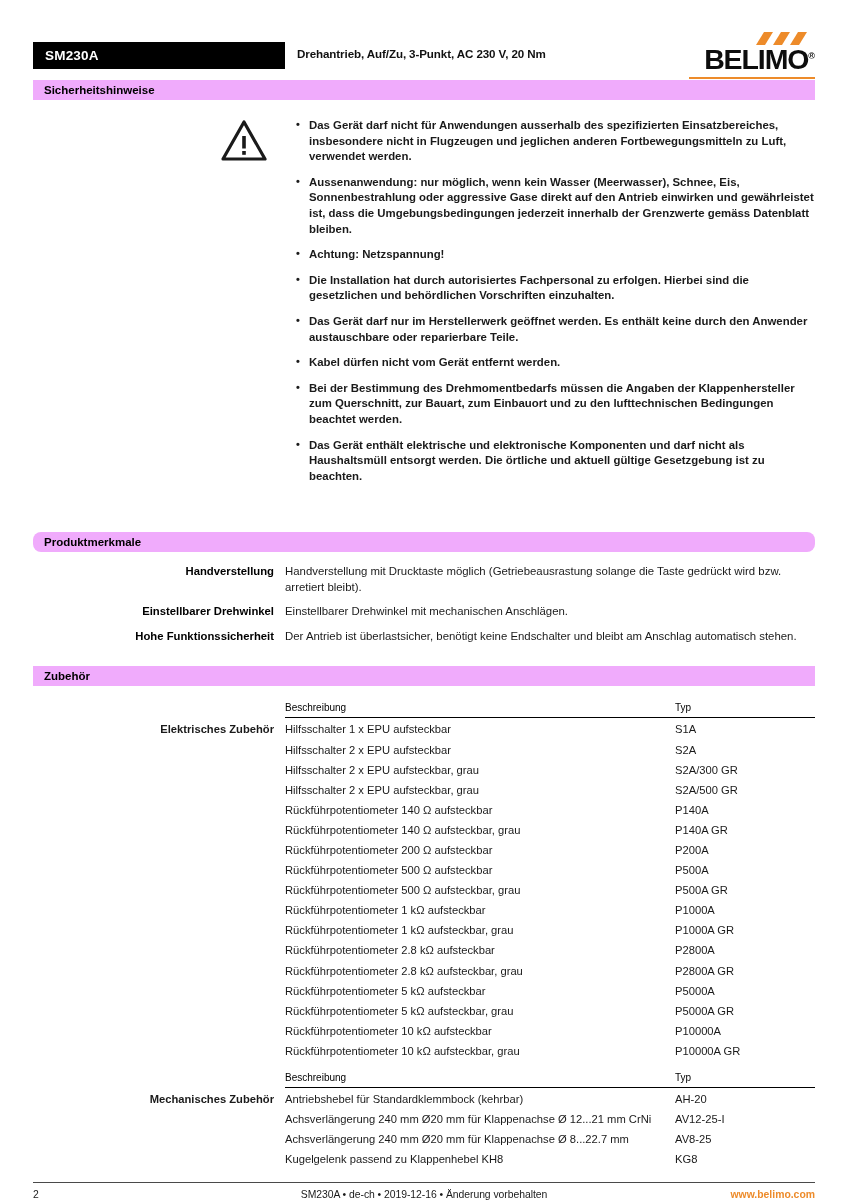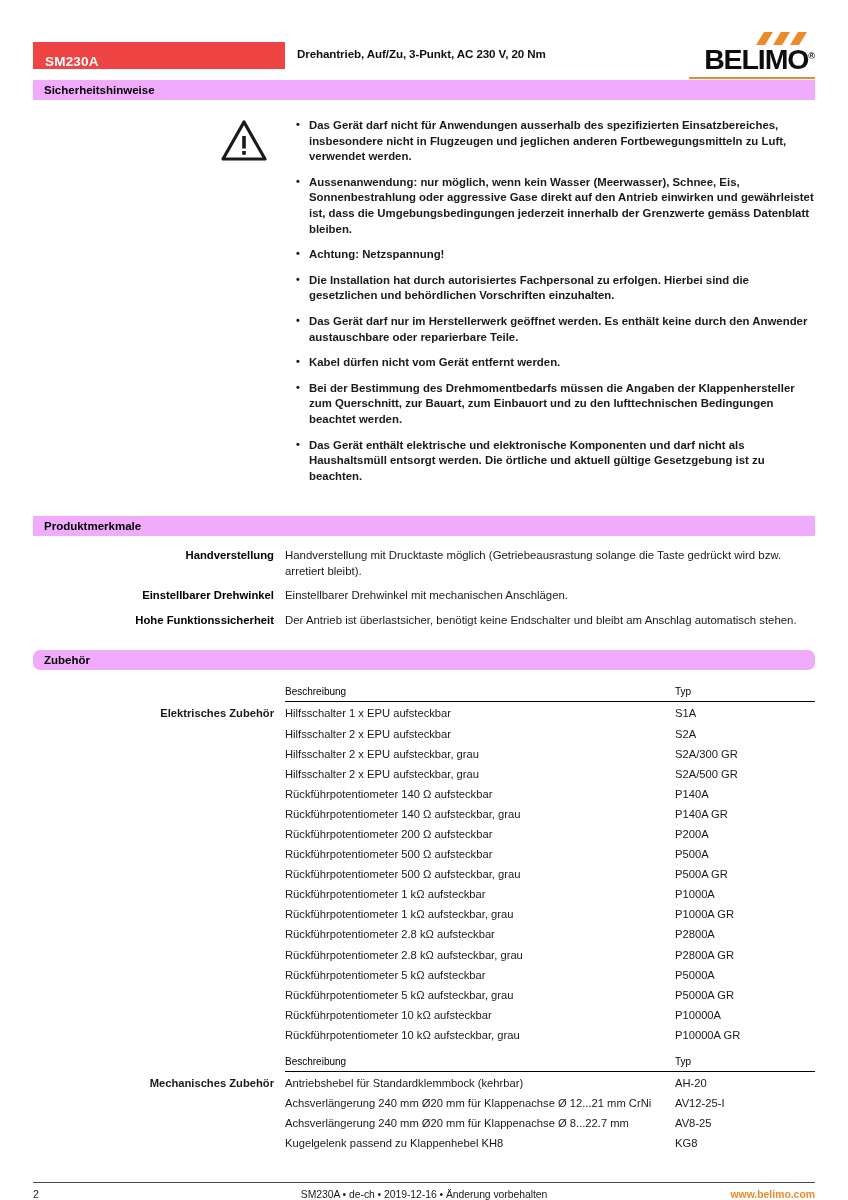--- a/index.html
+++ b/index.html
@@ -28,27 +28,27 @@
   .doc-header {
     position: relative;
     height: 52px;
     margin-top: 28px;
     display: flex;
     align-items: flex-start;
   }
   .model-badge {
     width: 252px;
     height: 27px;
-    background: #ef4444;
+    background: #000000;
     color: #ffffff;
     font-size: 13.5px;
     font-weight: bold;
     letter-spacing: .2px;
     display: flex;
-    align-items: flex-end;
+    align-items: center;
     padding-left: 12px;
     box-sizing: border-box;
     margin-top: 14px;
     flex: 0 0 auto;
   }
   .doc-title {
     font-size: 11.6px;
     font-weight: bold;
     color: #111;
     margin-top: 19px;
@@ -280,40 +280,40 @@
       <li>Aussenanwendung: nur möglich, wenn kein Wasser (Meerwasser), Schnee, Eis, Sonnenbestrahlung oder aggressive Gase direkt auf den Antrieb einwirken und gewährleistet ist, dass die Umgebungsbedingungen jederzeit innerhalb der Grenzwerte gemäss Datenblatt bleiben.</li>
       <li>Achtung: Netzspannung!</li>
       <li>Die Installation hat durch autorisiertes Fachpersonal zu erfolgen. Hierbei sind die gesetzlichen und behördlichen Vorschriften einzuhalten.</li>
       <li>Das Gerät darf nur im Herstellerwerk geöffnet werden. Es enthält keine durch den Anwender austauschbare oder reparierbare Teile.</li>
       <li>Kabel dürfen nicht vom Gerät entfernt werden.</li>
       <li>Bei der Bestimmung des Drehmomentbedarfs müssen die Angaben der Klappenhersteller zum Querschnitt, zur Bauart, zum Einbauort und zu den lufttechnischen Bedingungen beachtet werden.</li>
       <li>Das Gerät enthält elektrische und elektronische Komponenten und darf nicht als Haushaltsmüll entsorgt werden. Die örtliche und aktuell gültige Gesetzgebung ist zu beachten.</li>
     </ul>
   </div>
 
-  <div class="section-bar" style="margin-top:22px;">
+  <div class="section-bar" style="margin-top:38px;border-radius:8px;">
     <span>Produktmerkmale</span>
   </div>
 
   <div class="features">
     <div class="feature-row">
       <div class="feature-label">Handverstellung</div>
       <div class="feature-text">Handverstellung mit Drucktaste möglich (Getriebeausrastung solange die Taste gedrückt wird bzw. arretiert bleibt).</div>
     </div>
     <div class="feature-row">
       <div class="feature-label">Einstellbarer Drehwinkel</div>
       <div class="feature-text">Einstellbarer Drehwinkel mit mechanischen Anschlägen.</div>
     </div>
     <div class="feature-row">
       <div class="feature-label">Hohe Funktionssicherheit</div>
       <div class="feature-text">Der Antrieb ist überlastsicher, benötigt keine Endschalter und bleibt am Anschlag automatisch stehen.</div>
     </div>
   </div>
 
-  <div class="section-bar" style="margin-top:22px;border-radius:7px;">
+  <div class="section-bar" style="margin-top:22px;">
     <span>Zubehör</span>
   </div>
 
   <div class="acc-block">
     <table class="acc-table">
       <colgroup>
         <col class="col-group">
           <col class="col-desc">
           <col class="col-typ">
       </colgroup>

